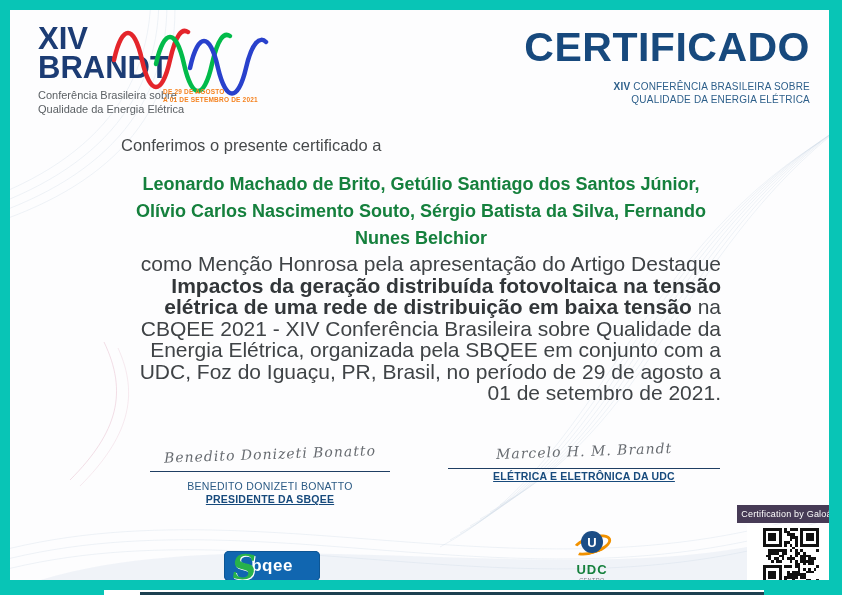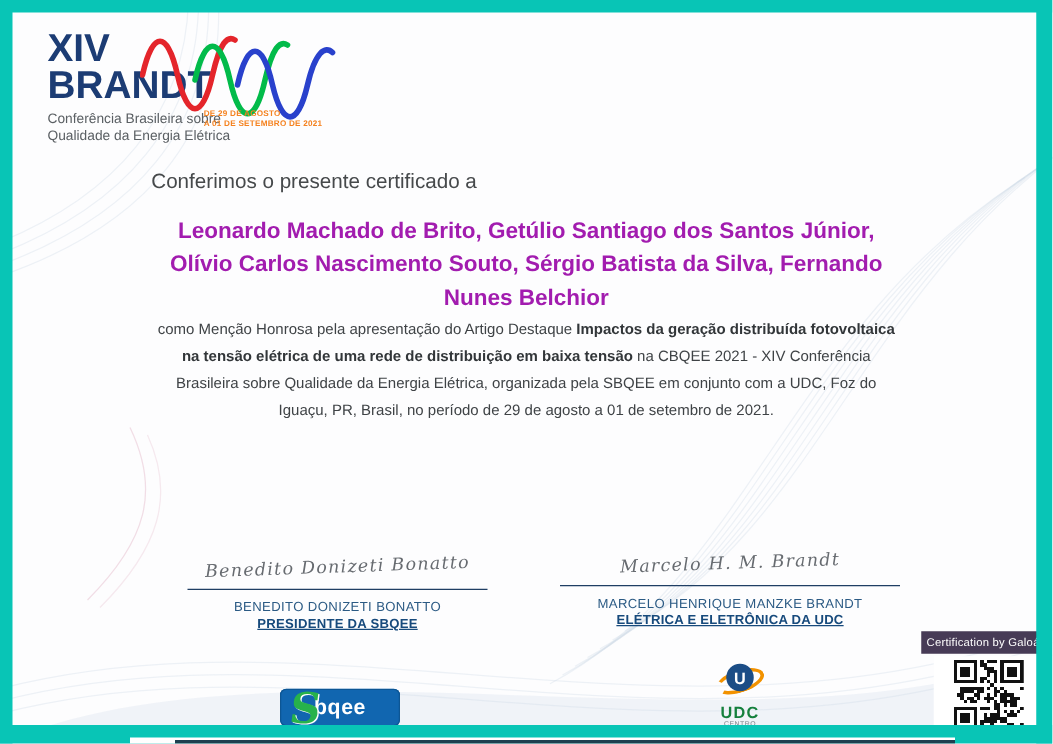--- a/index.html
+++ b/index.html
@@ -31,23 +31,23 @@
   
   .header-right{position:absolute;right:32px;top:26px;text-align:right;}
   .cert-title{font-size:41px;font-weight:800;color:#17497d;letter-spacing:0.5px;line-height:42px;}
   .cert-sub{margin-top:12px;font-size:10px;line-height:13px;color:#2d5f8a;letter-spacing:.2px;}
   .cert-sub b{font-weight:800;}
 
   
   .intro{position:absolute;left:121px;top:136px;width:600px;
     font-size:16.5px;color:#46494b;}
   .recipients{position:absolute;left:121px;top:171px;width:600px;text-align:center;
-    font-size:18px;font-weight:600;color:#a21caf;line-height:27px;}
-  .paragraph{position:absolute;left:121px;top:253px;width:600px;text-align:center;
-    font-size:12px;color:#3f4346;line-height:21.5px;}
+    font-size:18px;font-weight:600;color:#15803d;line-height:27px;}
+  .paragraph{position:absolute;left:121px;top:253px;width:600px;text-align:right;
+    font-size:21px;color:#3f4346;line-height:21.5px;}
   .paragraph .bold{font-weight:700;color:#323639;}
 
   
   .sig{position:absolute;display:flex;flex-direction:column;align-items:center;text-align:center;}
   .sig-left{left:150px;top:446px;width:240px;}
   .sig-right{left:448px;top:443px;width:272px;}
   .sig-hand{font-family:"DejaVu Serif",cursive,serif;font-style:italic;font-size:14px;color:#4d5258;
     transform:rotate(-2deg);letter-spacing:1px;opacity:.85;}
   .sig-line{margin-top:9px;width:100%;border-top:1.5px solid #1f3e63;}
   .sig-name{margin-top:8px;font-size:10.5px;color:#2b5a84;letter-spacing:.3px;}
@@ -123,35 +123,41 @@
     <svg class="logo-waves" width="160" height="80" viewBox="0 0 160 80" fill="none" stroke-linecap="round">
       <path d="M2,42 C10,6 22,6 30,42 C38,78 50,78 58,42 C64,16 70,10 76,14" stroke="#e4252b" stroke-width="4.5"></path>
       <path d="M44,46 C52,10 64,10 72,46 C80,82 92,82 100,46 C106,20 112,14 118,18" stroke="#02bb4a" stroke-width="4.5"></path>
       <path d="M78,50 C86,14 98,14 106,50 C114,84 126,84 134,50 C140,24 148,18 154,24" stroke="#2941cc" stroke-width="4.5"></path>
     </svg>
     <div class="logo-dates">
       <div>DE 29 DE AGOSTO</div>
       <div>A 01 DE SETEMBRO DE 2021</div>
     </div>
 
+    <div class="header-right">
+      <div class="cert-title">CERTIFICADO</div>
+      <div class="cert-sub">
+        <div><b>XIV</b><span> CONFERÊNCIA BRASILEIRA SOBRE</span></div>
+        <div>QUALIDADE DA ENERGIA ELÉTRICA</div>
+      </div>
+    </div>
 
     <div class="intro">Conferimos o presente certificado a</div>
     <div class="recipients">Leonardo Machado de Brito, Getúlio Santiago dos Santos Júnior, Olívio Carlos Nascimento Souto, Sérgio Batista da Silva, Fernando Nunes Belchior</div>
     <div class="paragraph"><span>como Menção Honrosa pela apresentação do Artigo Destaque </span><span class="bold">Impactos da geração distribuída fotovoltaica na tensão elétrica de uma rede de distribuição em baixa tensão</span><span> na CBQEE 2021 - XIV Conferência Brasileira sobre Qualidade da Energia Elétrica, organizada pela SBQEE em conjunto com a UDC, Foz do Iguaçu, PR, Brasil, no período de 29 de agosto a 01 de setembro de 2021.</span></div>
 
     <div class="sig sig-left">
       <div class="sig-hand">Benedito Donizeti Bonatto</div>
       <div class="sig-line"></div>
       <div class="sig-name">BENEDITO DONIZETI BONATTO</div>
       <div class="sig-role">PRESIDENTE DA SBQEE</div>
     </div>
     <div class="sig sig-right">
       <div class="sig-hand">Marcelo H. M. Brandt</div>
       <div class="sig-line"></div>
-      <div class="sig-name">MARCELO HENRIQUE MANZKE BRANDT</div>
       <div class="sig-role">
         <div>ELÉTRICA E ELETRÔNICA DA UDC</div>
       </div>
     </div>
 
     <div class="sbqee">
       <div class="sbqee-box">
         <span class="sbqee-s">S</span>
         <span class="sbqee-text">bqee</span>
       </div>

